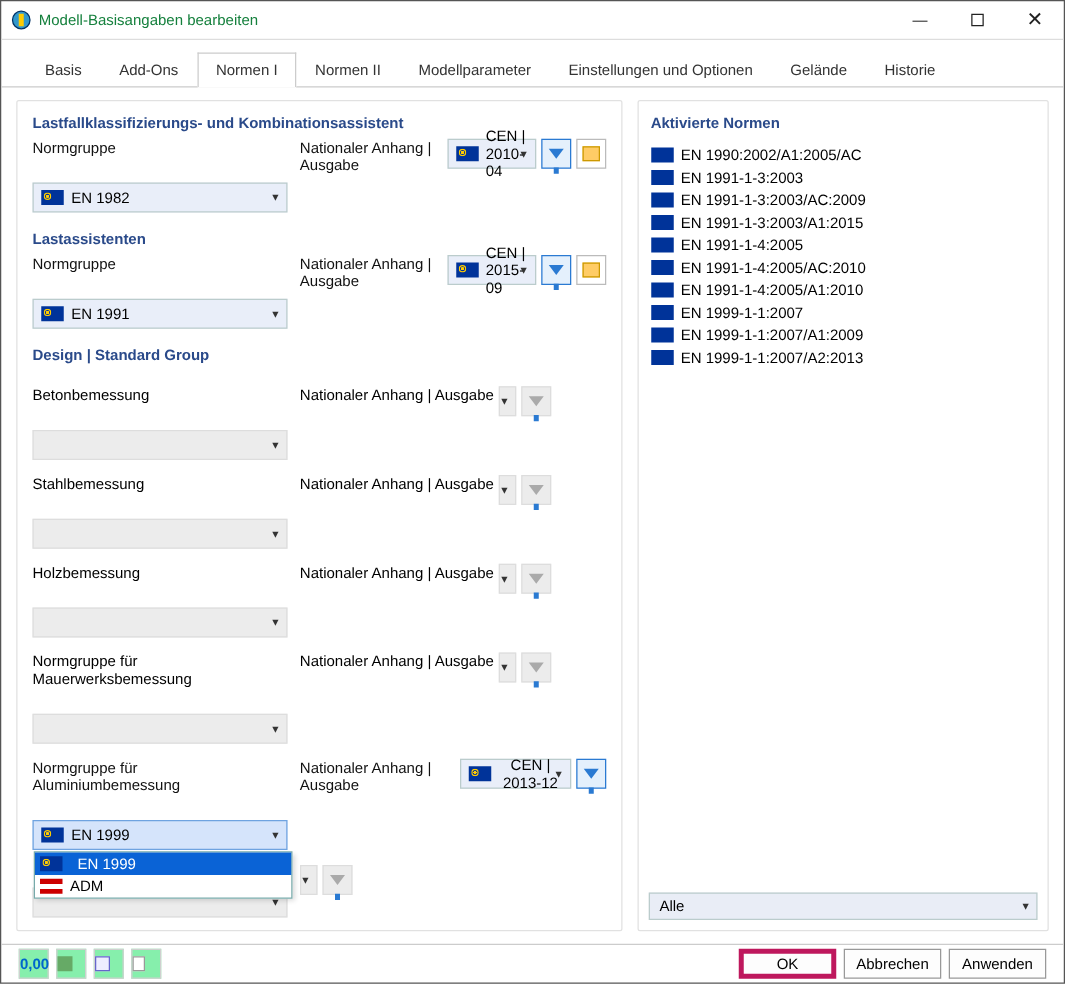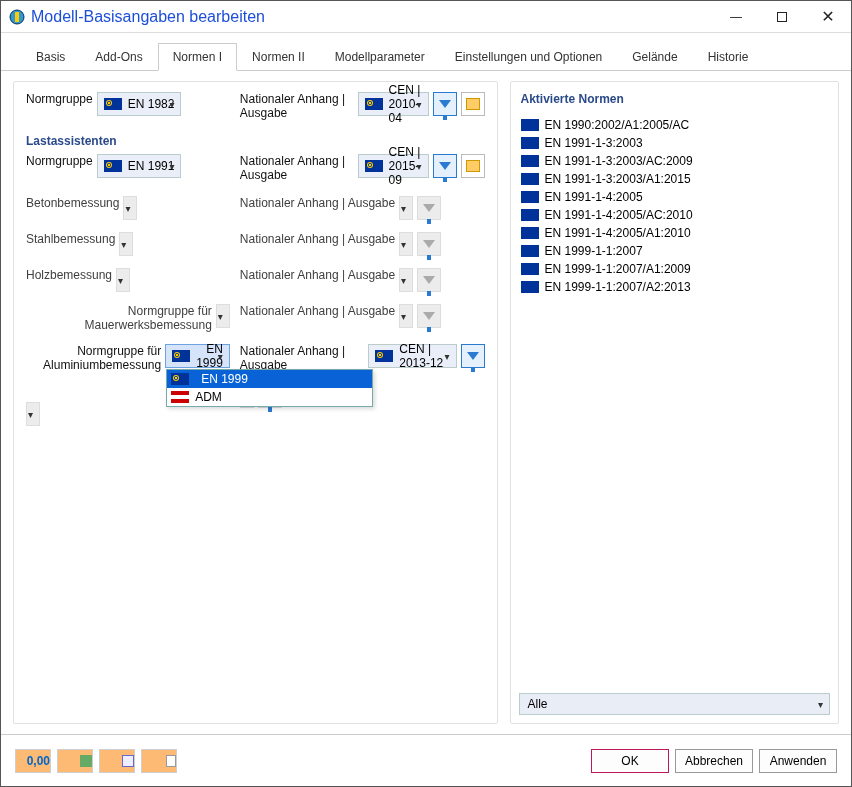--- a/index.html
+++ b/index.html
@@ -1,39 +1,39 @@
 <!DOCTYPE html>
 <html><head>
 <meta charset="utf-8">
 <style>
 * { box-sizing: border-box; margin: 0; padding: 0; font-family: "Segoe UI", Tahoma, sans-serif; font-size: 12px; }
 body { background: #fff; width: 852px; height: 787px; border: 1px solid #555; display: flex; flex-direction: column; }
 
 .titlebar { height: 32px; display: flex; align-items: center; padding: 0 0 0 8px; border-bottom: 1px solid #ddd; }
 .titlebar .icon { width:16px; height:16px; margin-right:6px; }
-.titlebar .title { flex: 1; color: #1d4ed8; font-size: 16px; }
+.titlebar .title { flex: 1; color: #15803d; font-size: 12px; }
 .titlebar .win-btn { width: 46px; height: 30px; display:flex; align-items:center; justify-content:center; color:#222; font-size: 12px;}
 .sq { border: 1px solid #222; width: 10px; height: 10px; }
 .x { font-size: 16px; }
 
 .tabbar { display:flex; border-bottom:1px solid #ccc; padding: 10px 10px 0 20px; }
 .tab { padding: 6px 14px; color:#333; border:1px solid transparent; border-bottom:none; cursor:default;}
 .tab.active { background:#fff; border-color:#ccc; border-bottom:1px solid #fff; margin-bottom:-1px;}
 
 .main { flex:1; display:flex; padding:10px 12px; gap:12px; }
 .left { flex:1.4; display:flex; flex-direction:column; gap:14px; border:1px solid #e1e1e1; border-radius:2px; padding: 10px 12px; position:relative; }
 .right { flex:1; display:flex; flex-direction:column; border:1px solid #e1e1e1; border-radius:2px; }
 
 .section-title { color:#2a4a8a; font-weight: bold; font-size:12px; margin-bottom:6px; }
 
 .row2 { display:flex; gap:10px; }
-.col { flex:1; display:flex; flex-direction:row; gap:4px; }
+.col { flex:1; display:flex; flex-direction:column; gap:21px; }
 .col2 { flex:1.2; display:flex; flex-direction:row; gap:4px; }
 .label { color:#111; font-size:12px; }
-.label.disabled { color:#404040;text-align:right; }
+.label.disabled { color:#000000; }
 
 .sel { height:24px; background:#e9eef9; border:1px solid #bcc; display:flex; align-items:center; padding:0 6px; position:relative; }
 .sel .flag { width:18px; height:12px; background: linear-gradient(to bottom,#039 0 100%); position: relative; margin-right:6px; flex-shrink:0; }
 .sel .flag::after { content:""; position:absolute; left:2px; top:2px; width:6px; height:6px; border-radius:50%; background: radial-gradient(#fc0 30%, transparent 31%); box-shadow: 0 0 0 1px #fc0 inset; }
 .chev { position:absolute; right:6px; top:50%; transform:translateY(-50%); font-size:10px; color:#333; }
 .sel.disabled { background:#ececec; border-color:#ddd; }
 
 .btn-icon { width:24px; height:24px; border:1px solid #bbb; background:#fff; display:flex; align-items:center; justify-content:center; flex-shrink:0; }
 .btn-icon.active { border:1px solid #2a7ad2; background:#e4f0fc; }
 .funnel { width:0; height:0; border-left:6px solid transparent; border-right:6px solid transparent; border-top:8px solid #2a7ad2; position:relative;}
@@ -48,22 +48,22 @@
 .right-head { padding:10px 10px 4px; }
 .std-item { display:flex; align-items:center; gap:6px; padding:2px 10px; }
 .std-flag { width:18px; height:12px; background:#039; flex-shrink:0;}
 
 .bottom-filter { margin-top:auto; padding:8px;}
 .wide-sel { height:22px; background:#e9edf6; border:1px solid #bcc; display:flex; align-items:center; padding:0 8px; position:relative;}
 
 .footer { height:52px; border-top:1px solid #ccc; display:flex; align-items:center; padding:0 14px; gap:6px;}
 .footer .spacer { flex:1; }
 .foot-btn { min-width:78px; height:24px; border:1px solid #999; background:#fdfdfd; display:flex; align-items:center; justify-content:center; }
-.foot-btn.primary { border:1px solid #be185d; }
-.small-tool { width:36px; height:24px; border:1px solid #cfcfcf; background:#fdba74; display:flex; align-items:center; justify-content:flex-end; font-size:10px;}
+.foot-btn.primary { border:4px solid #be185d; }
+.small-tool { width:24px; height:24px; border:1px solid #cfcfcf; background:#86efac; display:flex; align-items:center; justify-content:flex-start; font-size:10px;}
 .small-tool .t1 { color:#06c; font-weight:bold;}
 .small-tool .t2 { width:12px;height:12px; background:#6a6;}
 .small-tool .t3 { width:12px;height:12px; border:1px solid #66c; background:#eef;}
 .small-tool .t4 { width:10px;height:12px; border:1px solid #999; background:#fff;}
 </style>
 </head>
 <body>
 
 <div class="titlebar">
   <svg class="icon" viewBox="0 0 16 16">
@@ -88,20 +88,21 @@
   <div class="tab">Modellparameter</div>
   <div class="tab">Einstellungen und Optionen</div>
   <div class="tab">Gelände</div>
   <div class="tab">Historie</div>
 </div>
 
 <div class="main">
   <div class="left">
 
     <div>
+      <div class="section-title">Lastfallklassifizierungs- und Kombinationsassistent</div>
       <div class="row2">
         <div class="col">
           <span class="label">Normgruppe</span>
           <div class="sel">
             <span class="flag"></span>
             <span>EN 1982</span>
             <span class="chev">▾</span>
           </div>
         </div>
         <div class="col2">
@@ -147,20 +148,21 @@
               </div>
             <div class="btn-icon">
                 <div class="folder"></div>
               </div>
           </div>
         </div>
       </div>
     </div>
 
     <div style="display:flex;flex-direction:column;gap:12px;">
+      <div class="section-title">Design | Standard Group</div>
 
       <div class="row2">
         <div class="col">
             <span class="label disabled">Betonbemessung</span>
             <div class="sel disabled">
               <span class="chev">▾</span>
             </div>
           </div>
         <div class="col2">
             <span class="label disabled">Nationaler Anhang | Ausgabe</span>
@@ -229,41 +231,41 @@
                 <span class="chev">▾</span>
               </div>
               <div class="btn-icon" style="background:#ececec;border-color:#ddd;">
                 <div class="funnel" style="border-top-color:#aaa;"></div>
               </div>
             </div>
           </div>
       </div>
 
       <div class="row2">
-        <div class="col" style="position:relative;text-align:right;">
+        <div class="col" style="position:relative;">
           <span class="label">Normgruppe für Aluminiumbemessung</span>
           <div class="sel" style="background:#d5e4fb;border-color:#6fa3e0;">
             <span class="flag"></span>
             <span>EN 1999</span>
             <span class="chev">▾</span>
             <div class="dd-list">
               <div class="dd-item sel-item">
                   <span class="flag"></span>
                   <span>EN 1999</span>
                 </div>
               <div class="dd-item">
                   <span class="flag-us"></span>
                   <span>ADM</span>
                 </div>
             </div>
           </div>
         </div>
         <div class="col2">
           <span class="label">Nationaler Anhang | Ausgabe</span>
-          <div style="display:flex;gap:4px;">
+          <div style="display:flex;gap:4px;text-align:center;">
             <div class="sel" style="flex:1;">
               <span class="flag"></span>
               <span>CEN | 2013-12</span>
               <span class="chev">▾</span>
             </div>
             <div class="btn-icon active">
                 <div class="funnel"></div>
               </div>
           </div>
         </div>

